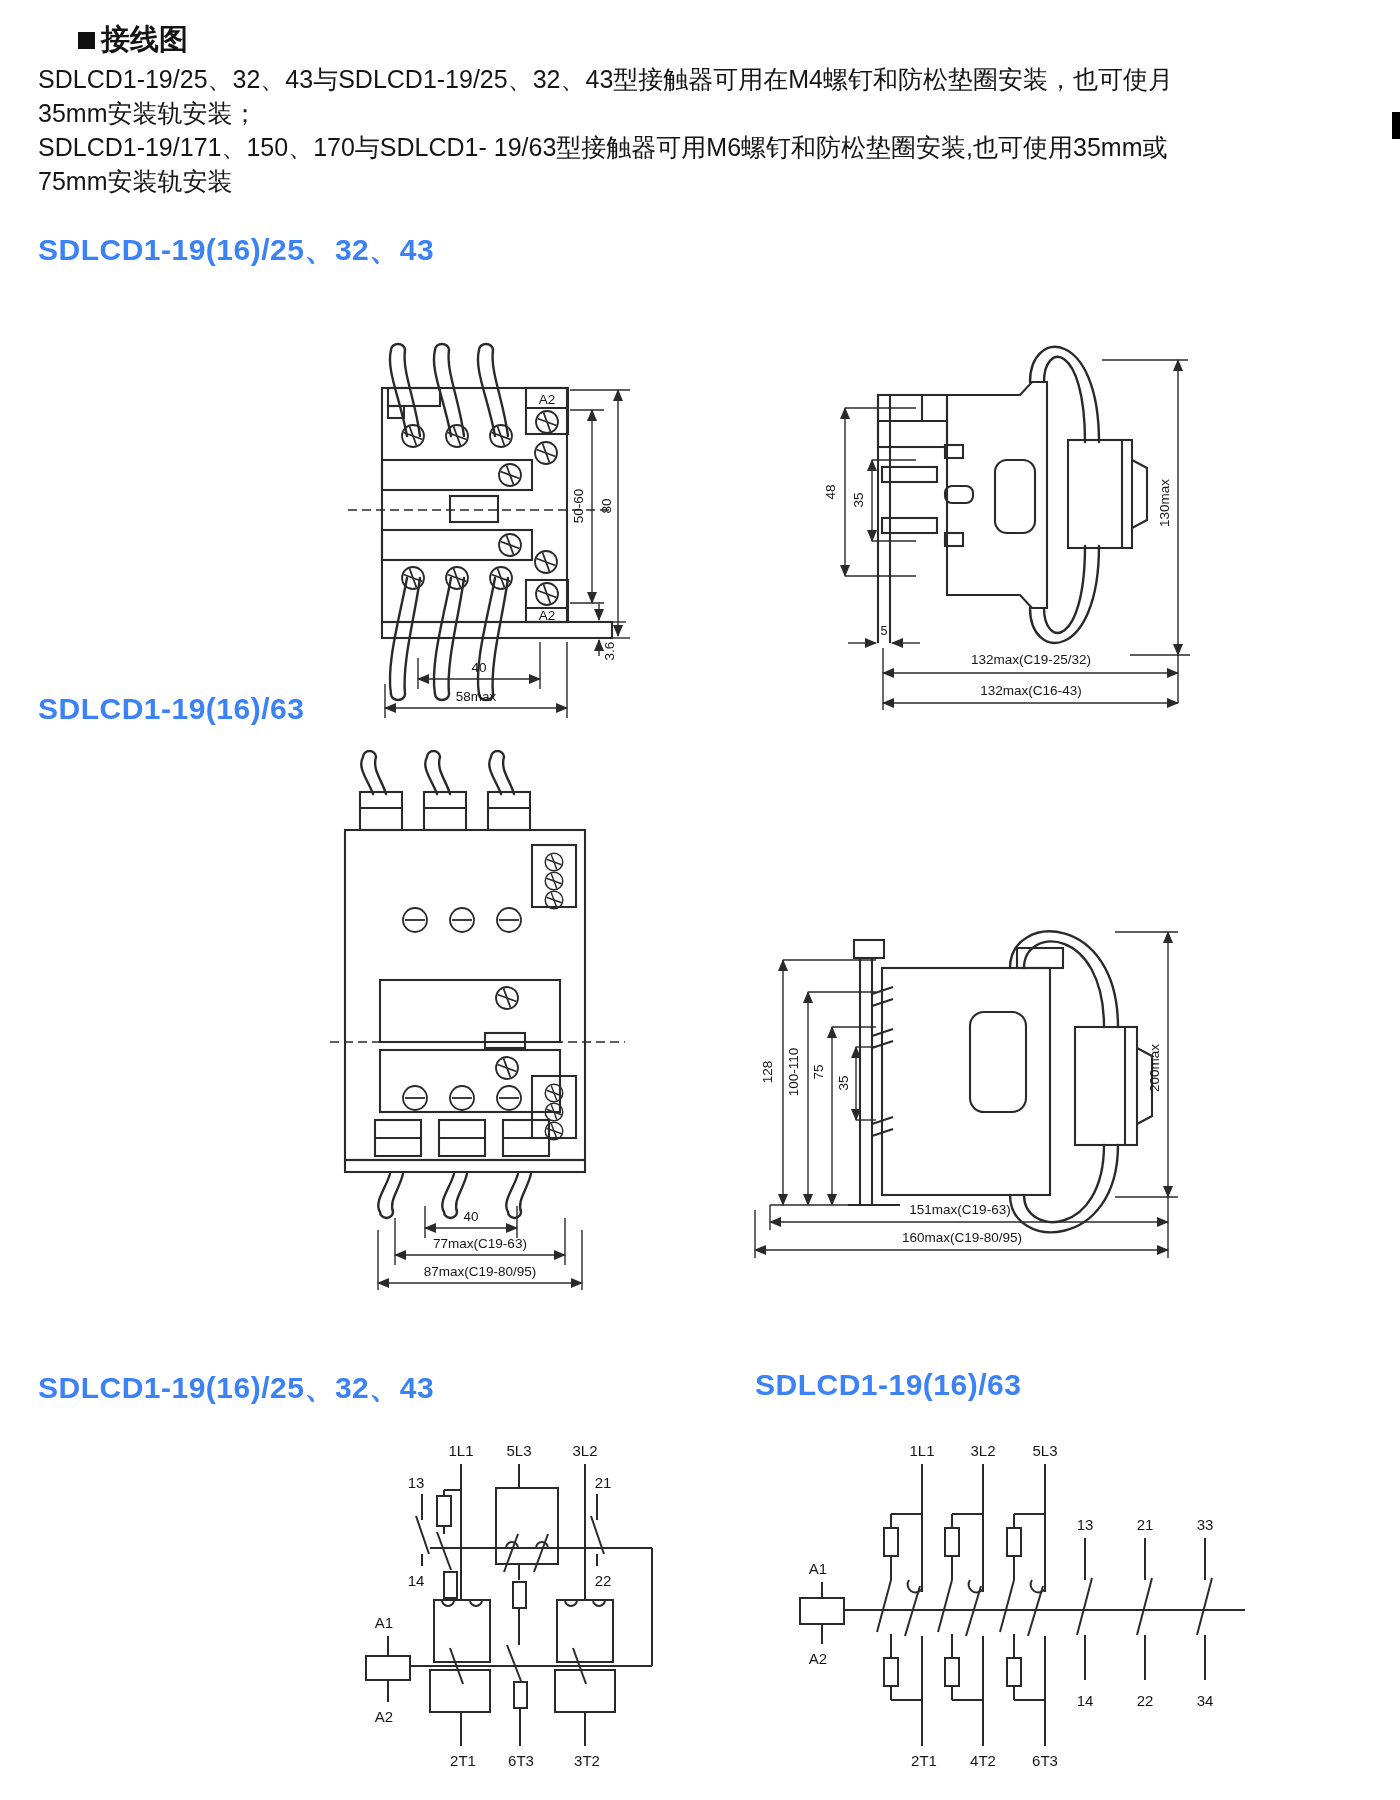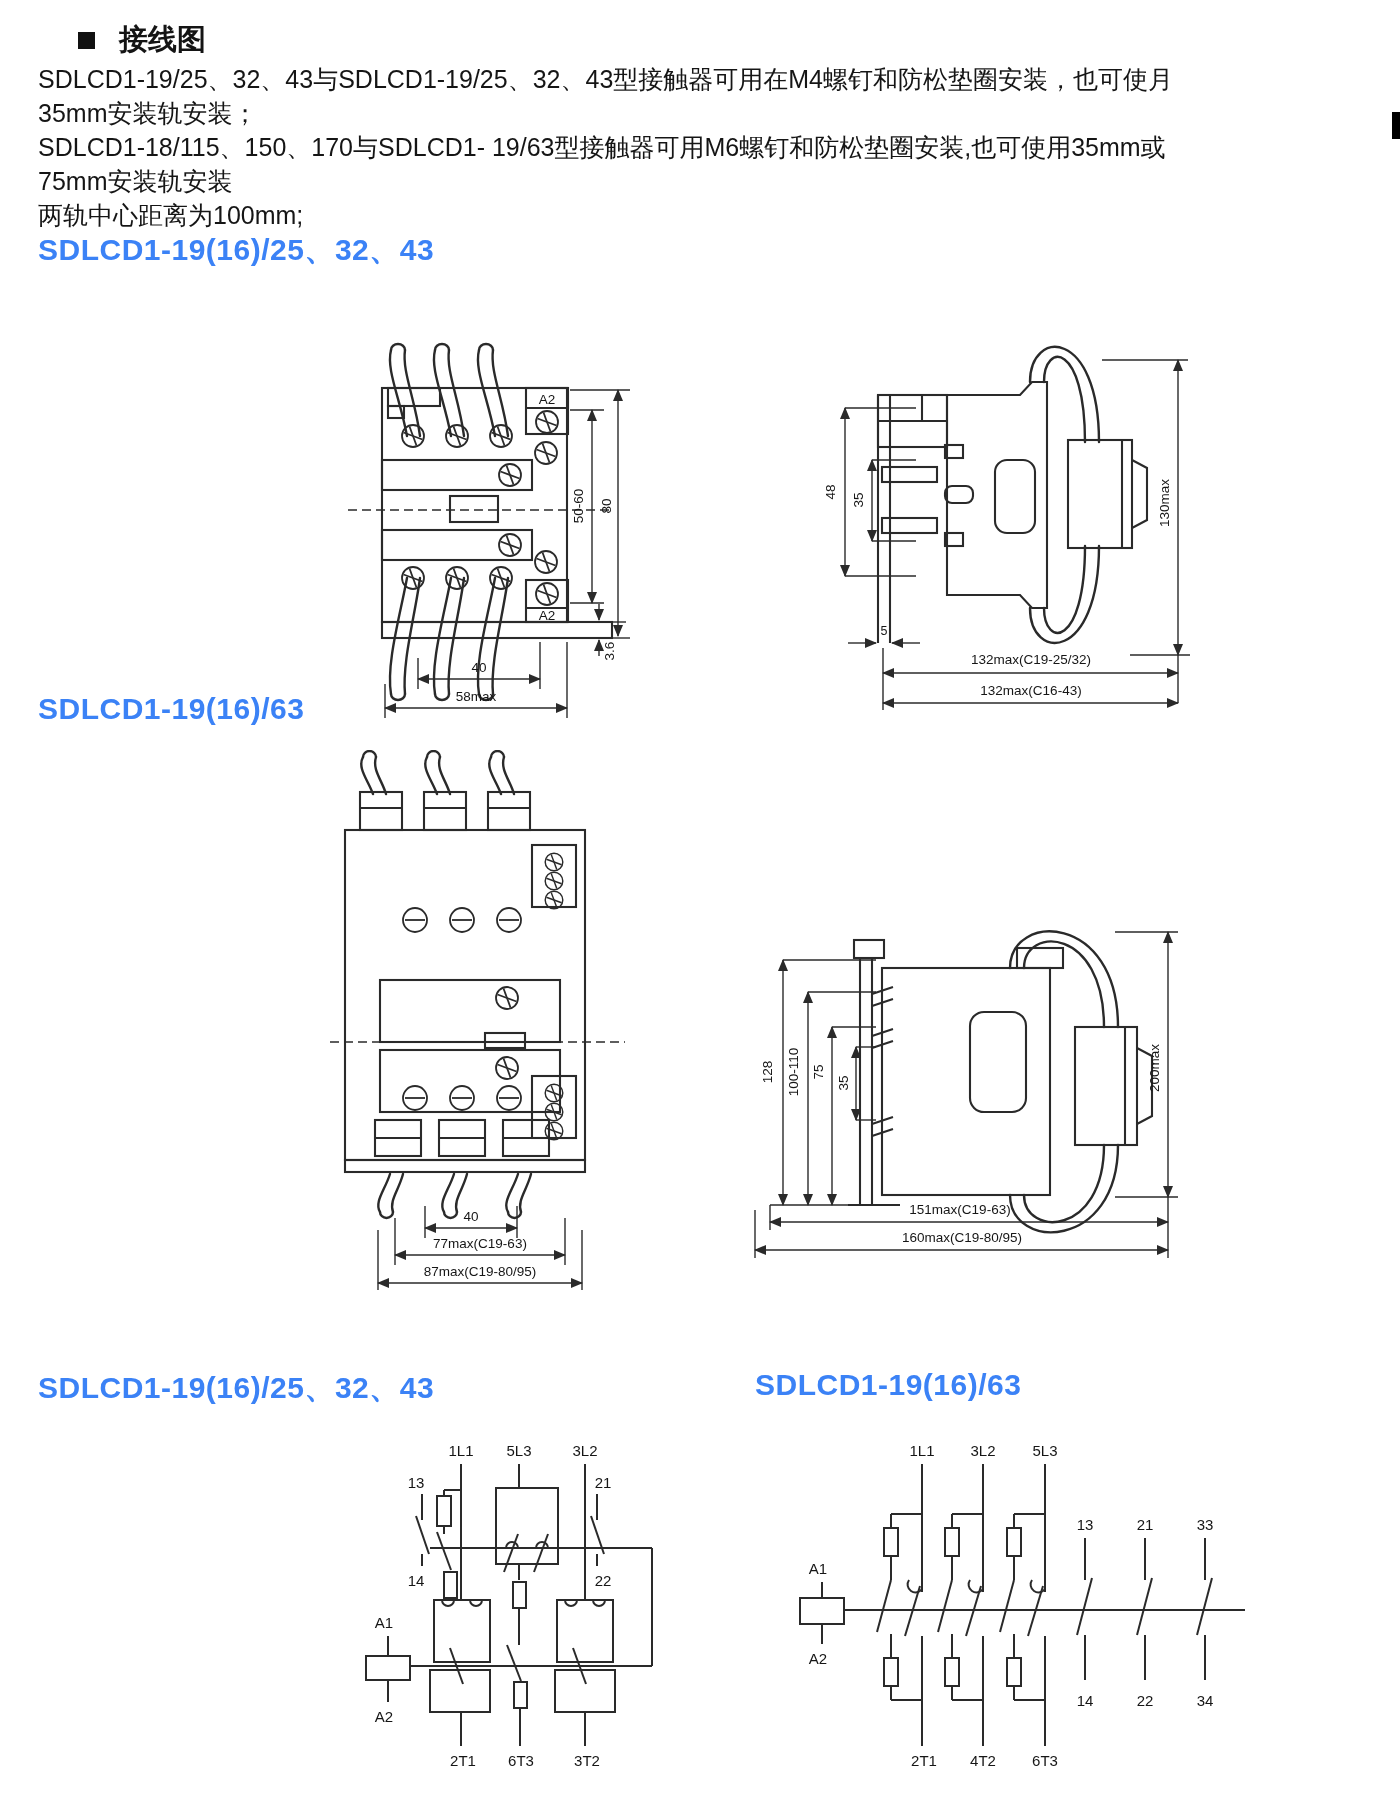--- a/index.html
+++ b/index.html
@@ -1,19 +1,19 @@
 <!DOCTYPE html>
 <html><head>
 <meta charset="utf-8">
 <style>
   html,body{margin:0;padding:0;}
   body{width:1400px;height:1800px;position:relative;background:#ffffff;
        font-family:"Liberation Sans","DejaVu Sans",sans-serif;color:#141414;}
   .abs{position:absolute;}
-  .hdr{left:38px;top:20px;font-size:29px;font-weight:bold;display:flex;align-items:center;gap:24px;padding-left:40px;}
+  .hdr{left:38px;top:20px;font-size:29px;font-weight:bold;display:flex;align-items:center;gap:6px;padding-left:40px;}
   .hdr .sq{width:17px;height:17px;background:#111;display:inline-block;}
   .intro{left:38px;top:62px;width:1150px;font-size:25px;line-height:34px;color:#151515;}
   .sect{font-size:30px;font-weight:600;letter-spacing:.5px;color:#3b82f6;}
   svg text{font-family:"Liberation Sans","DejaVu Sans",sans-serif;fill:#161616;}
   .dimtxt{font-size:13.5px;}
   .smtxt{font-size:12.5px;}
   .ctxt{font-size:15px;}
   .outline{fill:none;stroke:#2a2a2a;stroke-width:2.1;stroke-linejoin:miter;}
   .thin{fill:none;stroke:#2a2a2a;stroke-width:1.5;}
   .dim{fill:none;stroke:#2a2a2a;stroke-width:1.4;}
@@ -45,22 +45,21 @@
   </defs>
 </svg>
 
 <div class="abs hdr">
   <span class="sq"></span>
   <span>接线图</span>
 </div>
 
 <div class="abs intro">
   <div>SDLCD1-19/25、32、43与SDLCD1-19/25、32、43型接触器可用在M4螺钉和防松垫圈安装，也可使月35mm安装轨安装；</div>
-  <div>SDLCD1-18/115、150、170与SDLCD1- 19/63型接触器可用M6螺钉和防松垫圈安装,也可使用35mm或75mm安装轨安装</div>
-  <div>两轨中心距离为100mm;</div>
+  <div>SDLCD1-19/171、150、170与SDLCD1- 19/63型接触器可用M6螺钉和防松垫圈安装,也可使用35mm或75mm安装轨安装</div>
 </div>
 
 <div class="abs sect" style="left:38px;top:230px">SDLCD1-19(16)/25、32、43</div>
 
 <svg class="abs" style="left:320px;top:290px" width="320" height="440" viewBox="0 0 320 440">
   <g class="outline">
     <rect x="62" y="98" width="185" height="234"></rect>
     <rect x="68" y="98" width="52" height="18"></rect>
     <rect x="68" y="116" width="16" height="12"></rect>
     <rect x="206" y="98" width="42" height="46"></rect>

